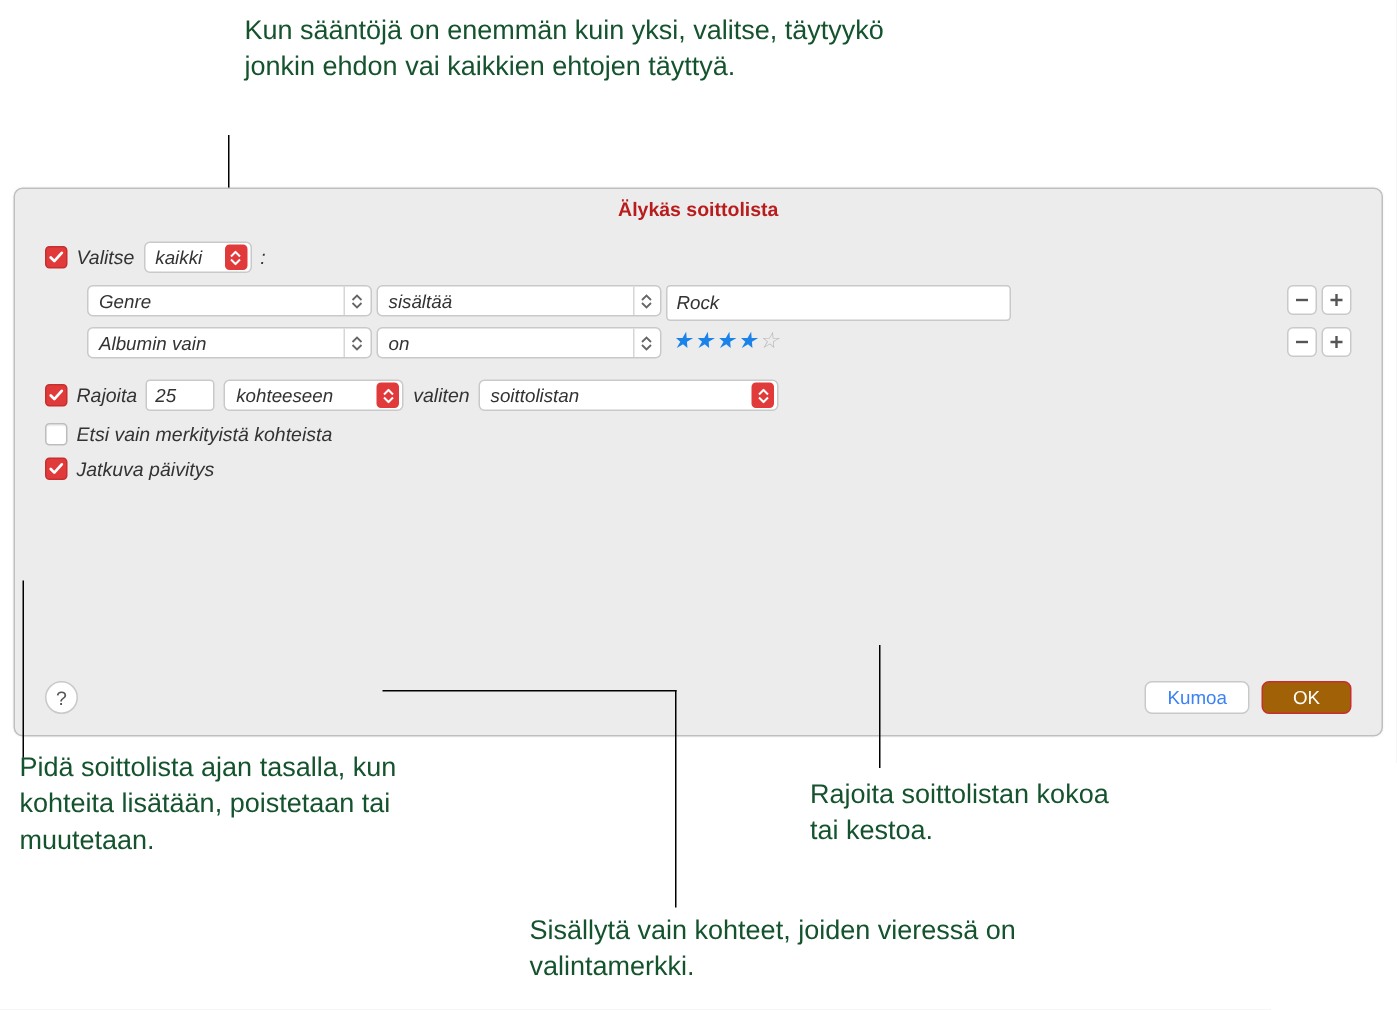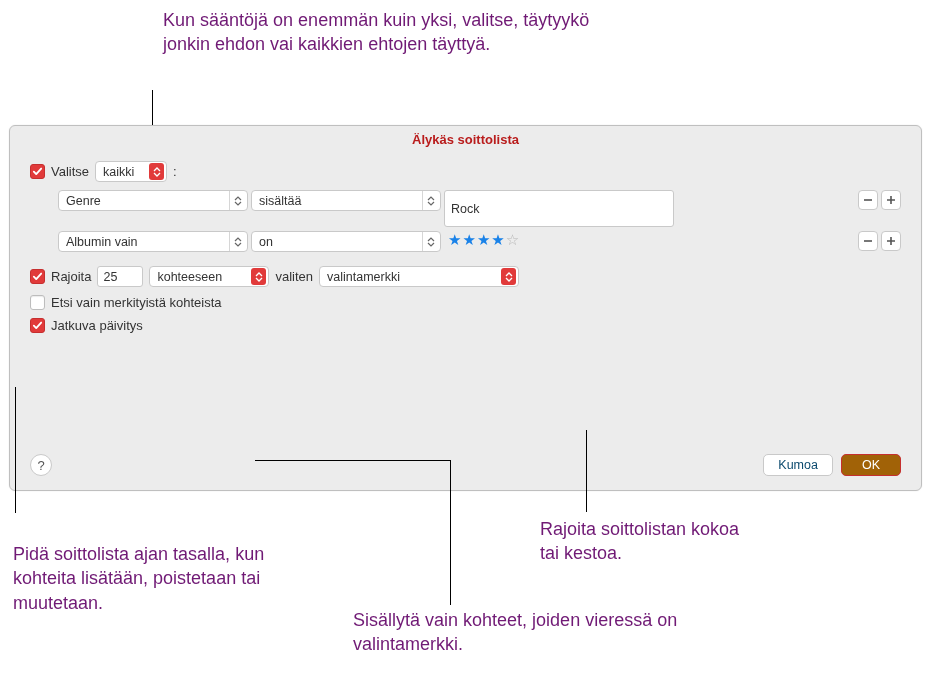--- a/index.html
+++ b/index.html
@@ -11,21 +11,21 @@
     background: #fff;
     width: 931px;
     height: 673px;
     position: relative;
   }
 
   .annotation {
     position: absolute;
     font-size: 18px;
     line-height: 1.35;
-    color: #701a75;
+    color: #14532d;
   }
 
   .callout-line {
     position: absolute;
     background: #000;
   }
 
   .dialog {
     position: absolute;
     left: 9px;
@@ -41,20 +41,21 @@
   .dialog-title {
     text-align: center;
     font-size: 13px;
     font-weight: 600;
     padding: 6px 0;
     color: #b91c1c;
   }
 
   .dialog-body {
     padding: 8px 20px 14px 20px;
+    font-style: italic;
   }
 
   .row {
     display: flex;
     align-items: center;
     gap: 6px;
     margin-bottom: 8px;
   }
 
   .checkbox {
@@ -131,21 +132,21 @@
     gap: 3px;
     margin-bottom: 4px;
   }
 
   .rule-select-wide { width: 190px; }
   .rule-select-mid { width: 190px; }
   .text-input {
     background: #fff;
     border: 1px solid #c9c9c9;
     border-radius: 3px;
-    height: 37px;
+    height: 24px;
     padding: 0 6px;
     font-size: 12.5px;
     width: 230px;
     display: inline-flex;
     align-items: center;
   }
 
   .stars {
     display: inline-flex;
     gap: 1px;
@@ -211,21 +212,21 @@
     font-size: 12.5px;
     display: inline-flex;
     align-items: center;
     justify-content: center;
     margin-left: 8px;
     user-select: none;
   }
   .btn.default {
     background: #fff;
     border: 1px solid #c9c9c9;
-    color: #0c4a6e;
+    color: #3b82f6;
   }
   .btn.primary {
     background: #a16207;
     border: 1px solid #c62f2f;
     color: #fff;
     font-weight: 500;
     padding: 0 20px;
   }
 </style>
 </head>
@@ -361,21 +362,21 @@
           <svg width="8" height="5" viewBox="0 0 8 5">
               <path d="M1 4 L4 1 L7 4" stroke="#fff" stroke-width="1.3" fill="none"></path>
             </svg>
           <svg width="8" height="5" viewBox="0 0 8 5">
               <path d="M1 1 L4 4 L7 1" stroke="#fff" stroke-width="1.3" fill="none"></path>
             </svg>
         </span>
       </span>
       <span class="label">valiten</span>
       <span class="select" style="width:200px;">
-        <span>valintamerkki</span>
+        <span>soittolistan</span>
         <span class="stepper red">
           <svg width="8" height="5" viewBox="0 0 8 5">
               <path d="M1 4 L4 1 L7 4" stroke="#fff" stroke-width="1.3" fill="none"></path>
             </svg>
           <svg width="8" height="5" viewBox="0 0 8 5">
               <path d="M1 1 L4 4 L7 1" stroke="#fff" stroke-width="1.3" fill="none"></path>
             </svg>
         </span>
       </span>
     </div>
@@ -402,21 +403,21 @@
     </span>
     <span class="footer-spacer"></span>
     <span class="btn default">Kumoa</span>
     <span class="btn primary">OK</span>
   </div>
 </div>
 
 <div class="callout-line" style="left:15px; top:505px; width:1px; height:8px;"></div>
 <div class="callout-line" style="left:15px; top:387px; width:1px; height:118px;"></div>
 
-<div class="annotation" style="left:13px; top:542px; width:310px;">Pidä soittolista ajan tasalla, kun kohteita lisätään, poistetaan tai muutetaan.</div>
+<div class="annotation" style="left:13px; top:499px; width:310px;">Pidä soittolista ajan tasalla, kun kohteita lisätään, poistetaan tai muutetaan.</div>
 
 <div class="callout-line" style="left:255px; top:460px; width:196px; height:1px;"></div>
 <div class="callout-line" style="left:450px; top:460px; width:1px; height:145px;"></div>
 
 <div class="annotation" style="left:353px; top:608px; width:340px;">Sisällytä vain kohteet, joiden vieressä on valintamerkki.</div>
 
 <div class="callout-line" style="left:586px; top:430px; width:1px; height:82px;"></div>
 
 <div class="annotation" style="left:540px; top:517px; width:220px;">Rajoita soittolistan kokoa tai kestoa.</div>
 

